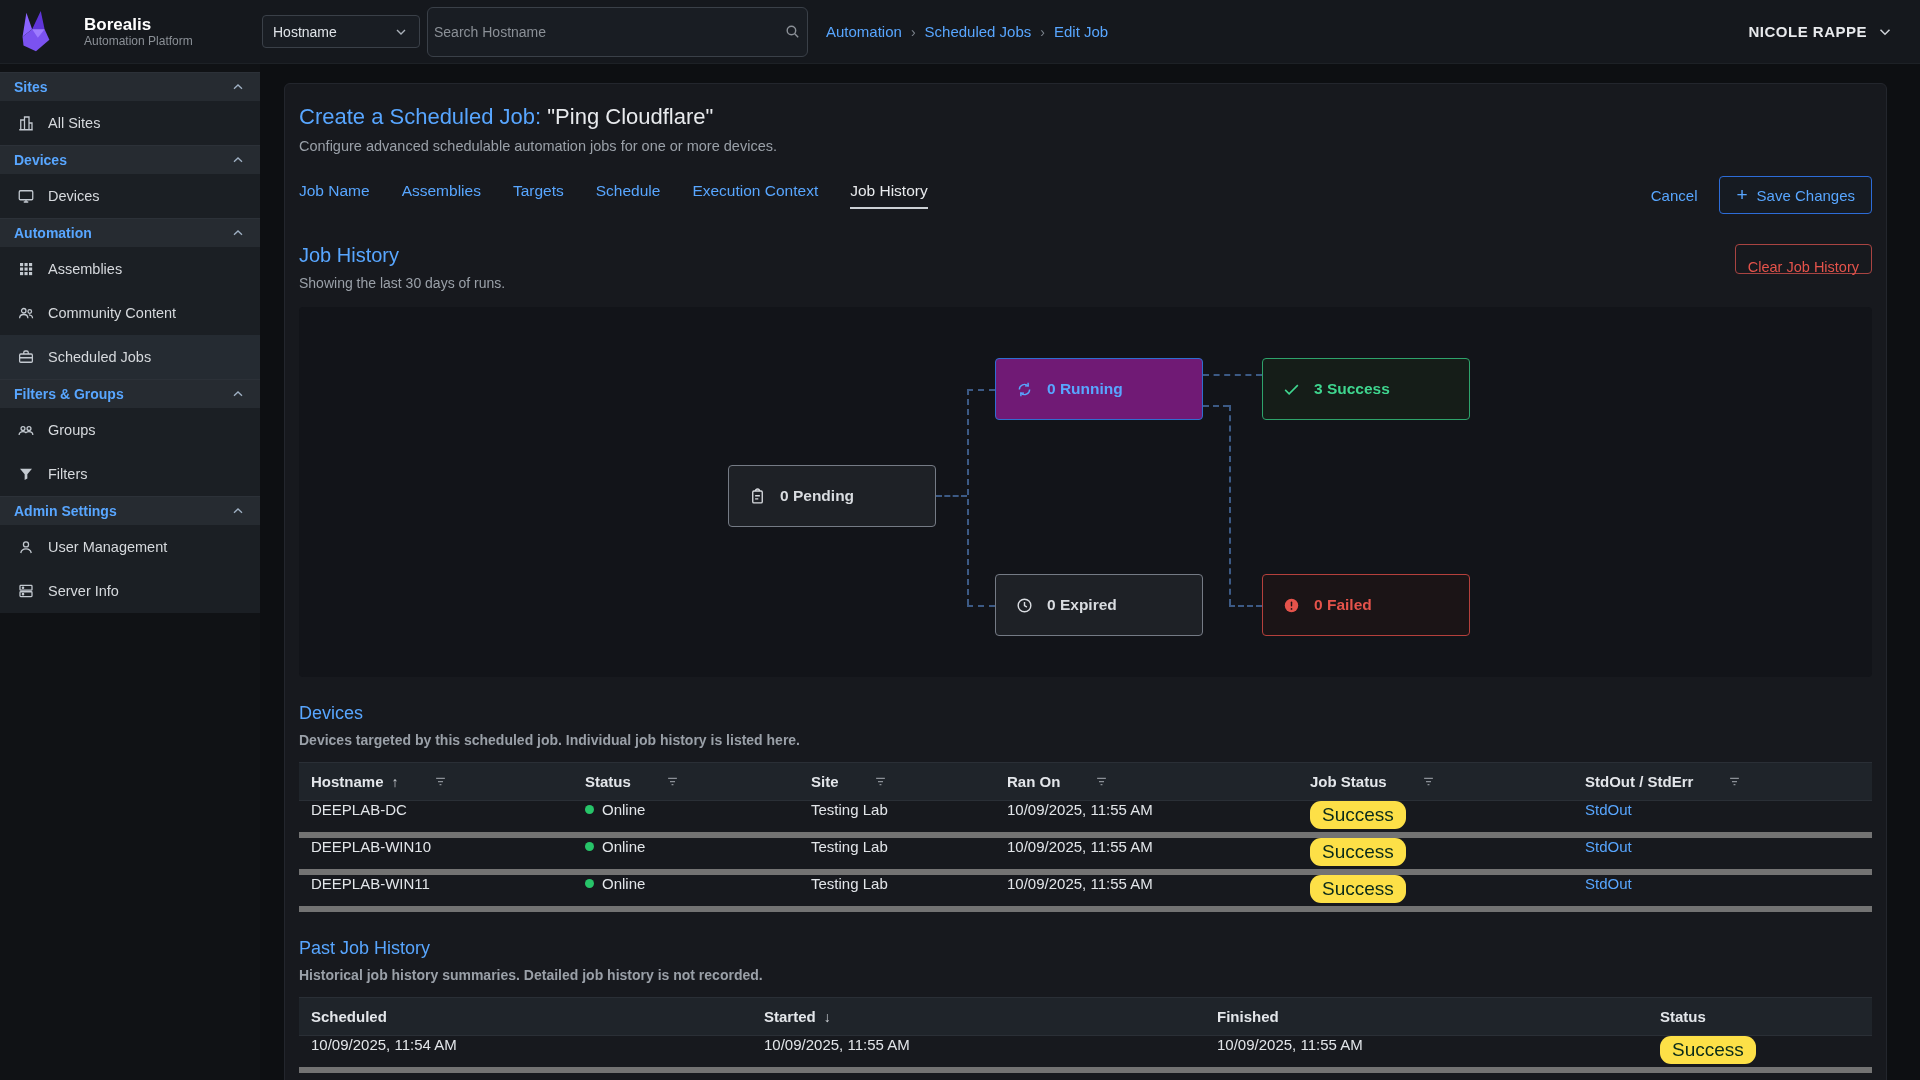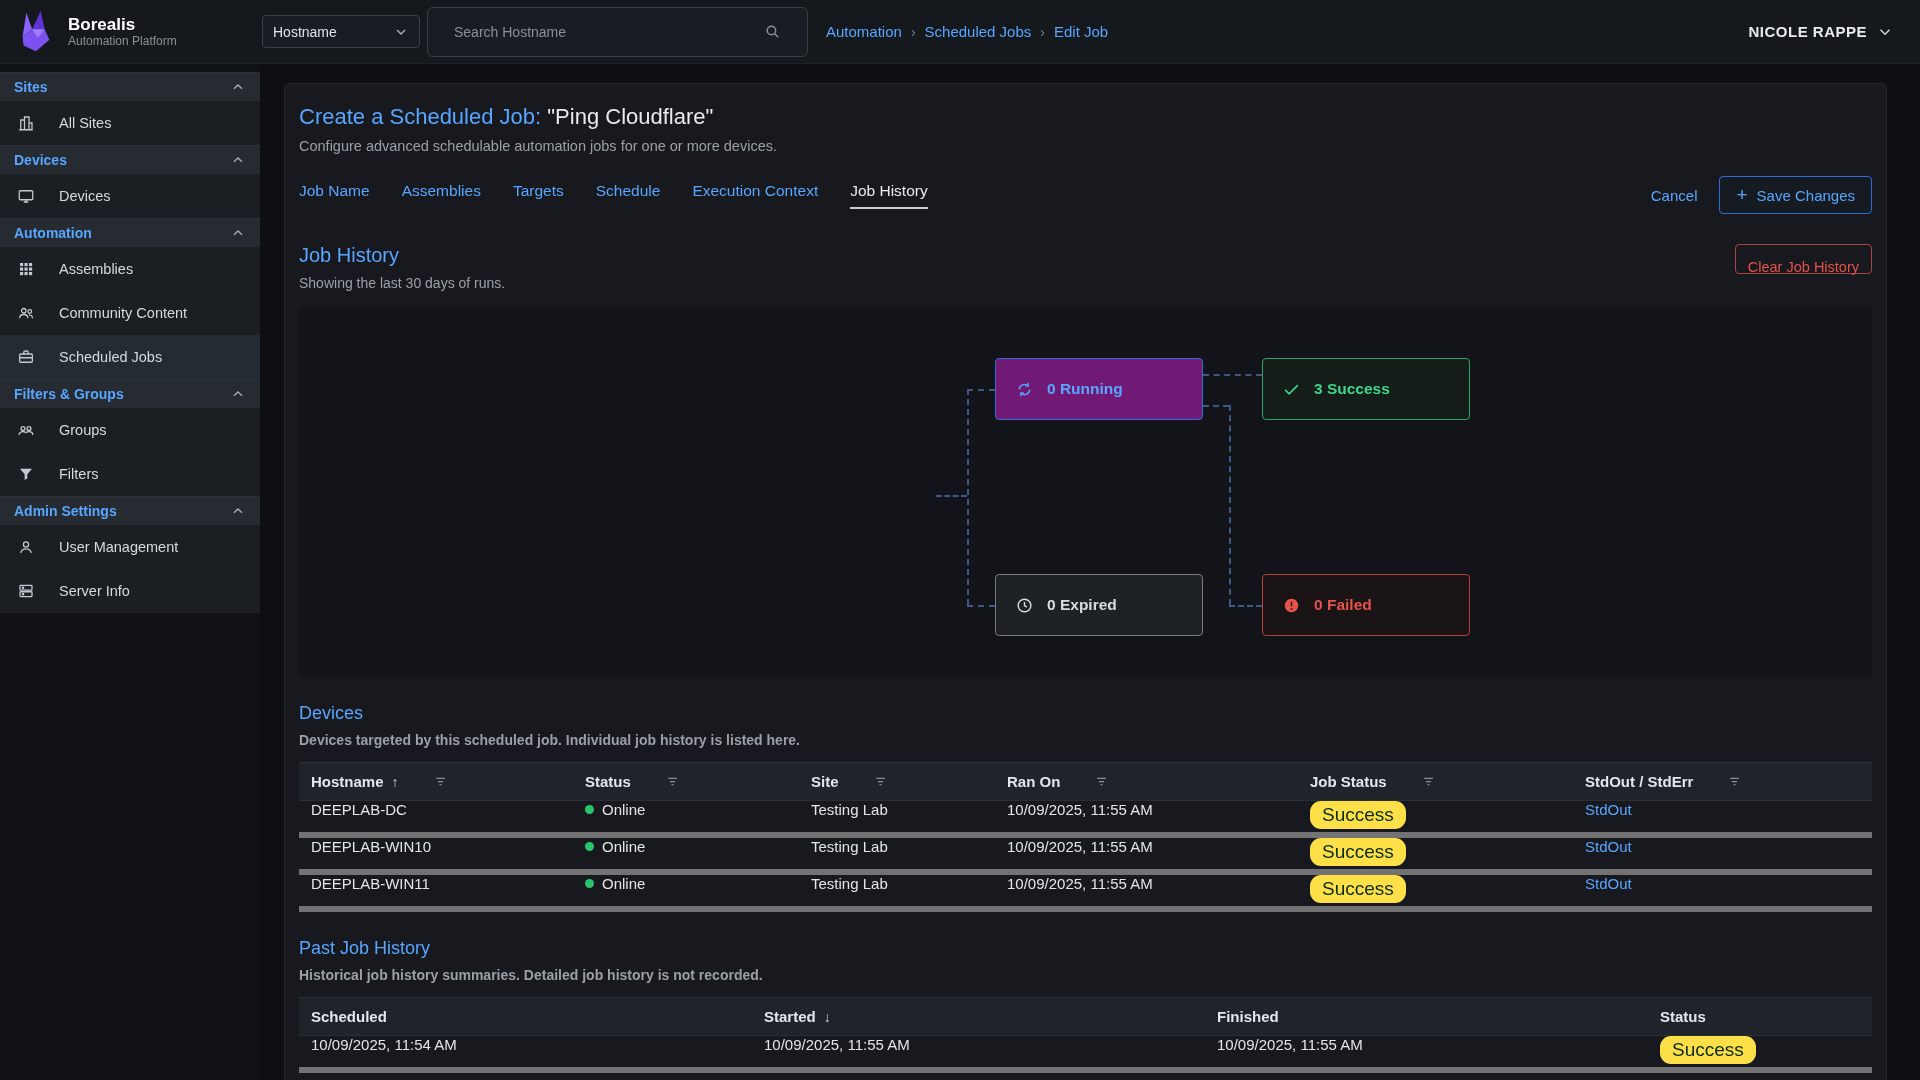--- a/index.html
+++ b/index.html
@@ -10,32 +10,32 @@
     color:#e6e8ea;
     overflow:hidden;
     position:relative;
   }
   
   .topbar {
     position:absolute; top:0; left:0; width:1920px; height:64px;
     background:#15181d; display:flex; align-items:center;
     border-bottom:1px solid #1d2126;
   }
-  .logo-area { width:260px; display:flex; align-items:center; gap:10px; padding-left:12px; flex:0 0 260px; }
+  .logo-area { width:260px; display:flex; align-items:center; gap:26px; padding-left:12px; flex:0 0 260px; }
   .logo-mark { width:46px; height:46px; }
   .brand-name { font-size:17px; font-weight:bold; color:#ffffff; line-height:1.15; }
   .brand-sub { font-size:12px; color:#8b9097; }
   .hostname-select {
     margin-left:2px; width:158px; height:33px; background:#191d23; border:1px solid #3a4048;
     border-radius:4px; display:flex; align-items:center; justify-content:space-between;
     padding:0 10px; font-size:14px; color:#dfe3e8; cursor:pointer;
   }
   .search-box {
     margin-left:7px; width:381px; height:50px; background:#191d23; border:1px solid #3a4048;
-    border-radius:6px; display:flex; align-items:center; padding:0 26px;
+    border-radius:6px; display:flex; align-items:center; padding:0 6px;
   }
   .search-box input {
     flex:1; background:transparent; border:none; outline:none; color:#c7ccd2; font-size:14px;
     font-family:"Liberation Sans", sans-serif;
   }
   .search-box input::placeholder { color:#8b9097; }
   .breadcrumbs { margin-left:18px; font-size:15px; display:flex; align-items:center; gap:9px; }
   .crumb { color:#58a6ff; cursor:pointer; }
   .crumb-sep { color:#7b828b; font-size:14px; }
   .user-area {
@@ -50,21 +50,21 @@
     position:absolute; top:64px; left:0; width:260px; height:1016px;
     background:#101215;
   }
   .menu { margin-top:8px; background:#1b1f24; }
   .menu-section-header {
     height:29px; background:#262b31; display:flex; align-items:center; justify-content:space-between;
     padding:0 14px; color:#58a6ff; font-size:14px; font-weight:bold; cursor:pointer;
     border-top:1px solid #2c3138;
   }
   .menu-item {
-    height:44px; display:flex; align-items:center; gap:24px; padding-left:17px;
+    height:44px; display:flex; align-items:center; gap:13px; padding-left:17px;
     color:#d6d9dd; font-size:14.5px; cursor:pointer; background:#1b1f24;
   }
   .menu-item.active { background:#252b32; }
   .menu-item .icon { color:#c3c9d0; }
 
   
   .main { position:absolute; top:64px; left:260px; width:1660px; height:1016px; }
   .card {
     margin:19px 33px 0 24px; background:#17191e; border:1px solid #23262d; border-radius:6px;
     padding:20px 14px 16px 14px; min-height:980px; position:relative;
@@ -383,20 +383,30 @@
     <div class="flow-panel">
       <div class="conn-h c-h1"></div>
       <div class="conn-v c-v1"></div>
       <div class="conn-h c-h2"></div>
       <div class="conn-h c-h3"></div>
       <div class="conn-h c-h4"></div>
       <div class="conn-h c-h5"></div>
       <div class="conn-v c-v2"></div>
       <div class="conn-h c-h6"></div>
 
+      <div class="flow-box fb-pending">
+        <span class="icon">
+          <svg viewBox="0 0 24 24" width="19" height="19" fill="none" stroke="currentColor" stroke-width="1.7">
+              <rect x="6" y="5" width="12" height="15" rx="1.5"></rect>
+              <path d="M9.5 5a2.5 2.5 0 0 1 5 0"></path>
+              <path d="M9 11h6M9 15h4"></path>
+            </svg>
+        </span>
+        <span>0 Pending</span>
+      </div>
 
       <div class="flow-box fb-running">
         <span class="icon">
           <svg viewBox="0 0 24 24" width="19" height="19" fill="none" stroke="currentColor" stroke-width="1.8">
               <path d="M5.5 12a6.5 6.5 0 0 1 11-4.6"></path>
               <path d="M18.5 12a6.5 6.5 0 0 1-11 4.6"></path>
               <polyline points="16.5 3.5 16.7 7.6 12.6 7.4"></polyline>
               <polyline points="7.5 20.5 7.3 16.4 11.4 16.6"></polyline>
             </svg>
         </span>

